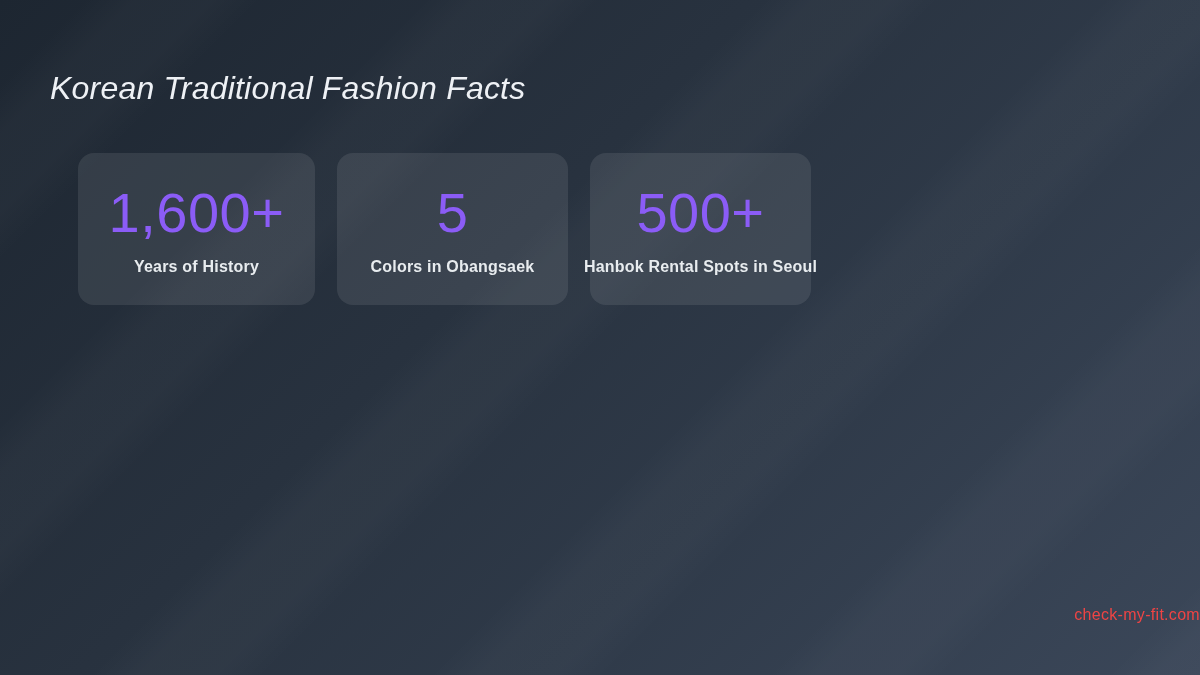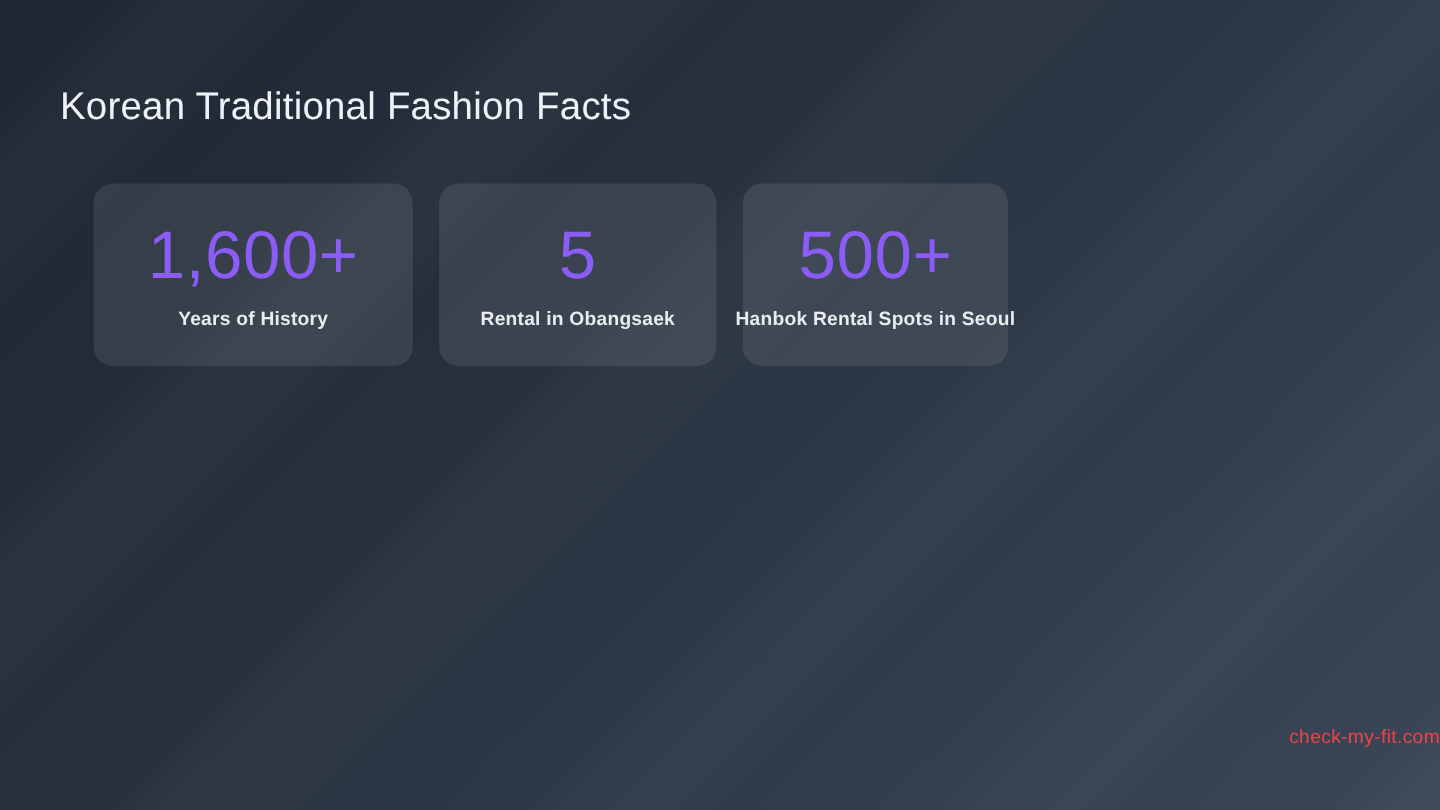--- a/index.html
+++ b/index.html
@@ -22,20 +22,21 @@
 
   .page-title {
     position: absolute;
     left: 50px;
     top: 70px;
     margin: 0;
     font-size: 32px;
     font-weight: 500;
     letter-spacing: 0.2px;
     color: #eef1f5;
+    font-style: italic;
   }
 
   .stats-row {
     position: absolute;
     left: 78px;
     top: 153px;
     display: flex;
     gap: 22px;
   }
 
@@ -43,21 +44,21 @@
     height: 152px;
     border-radius: 16px;
     background: rgba(255, 255, 255, 0.09);
     display: flex;
     flex-direction: column;
     align-items: center;
     justify-content: center;
     box-sizing: border-box;
     padding: 0 10px;
   }
-  .stat-card:nth-child(1) { width: 266px; }
+  .stat-card:nth-child(1) { width: 237px; }
   .stat-card:nth-child(2) { width: 231px; }
   .stat-card:nth-child(3) { width: 221px; }
   .stat-card:nth-child(4) { width: 292px; }
 
   .stat-value {
     font-size: 56px;
     line-height: 1.1;
     font-weight: 500;
     color: #8b5cf6;
     margin-bottom: 13px;
@@ -92,21 +93,21 @@
 
 <div class="stats-row">
 
   <div class="stat-card">
     <div class="stat-value">1,600+</div>
     <div class="stat-label">Years of History</div>
   </div>
 
   <div class="stat-card">
     <div class="stat-value">5</div>
-    <div class="stat-label">Rental in Obangsaek</div>
+    <div class="stat-label">Colors in Obangsaek</div>
   </div>
 
 
   <div class="stat-card">
     <div class="stat-value">500+</div>
     <div class="stat-label">Hanbok Rental Spots in Seoul</div>
   </div>
 
 </div>
 

